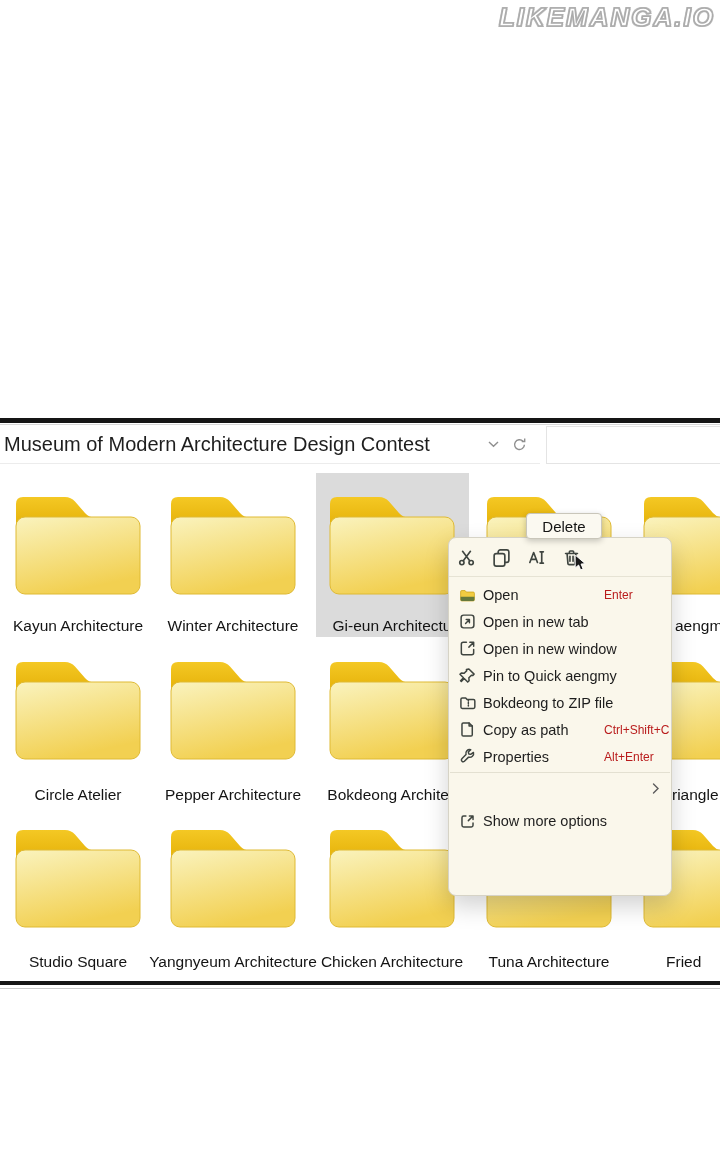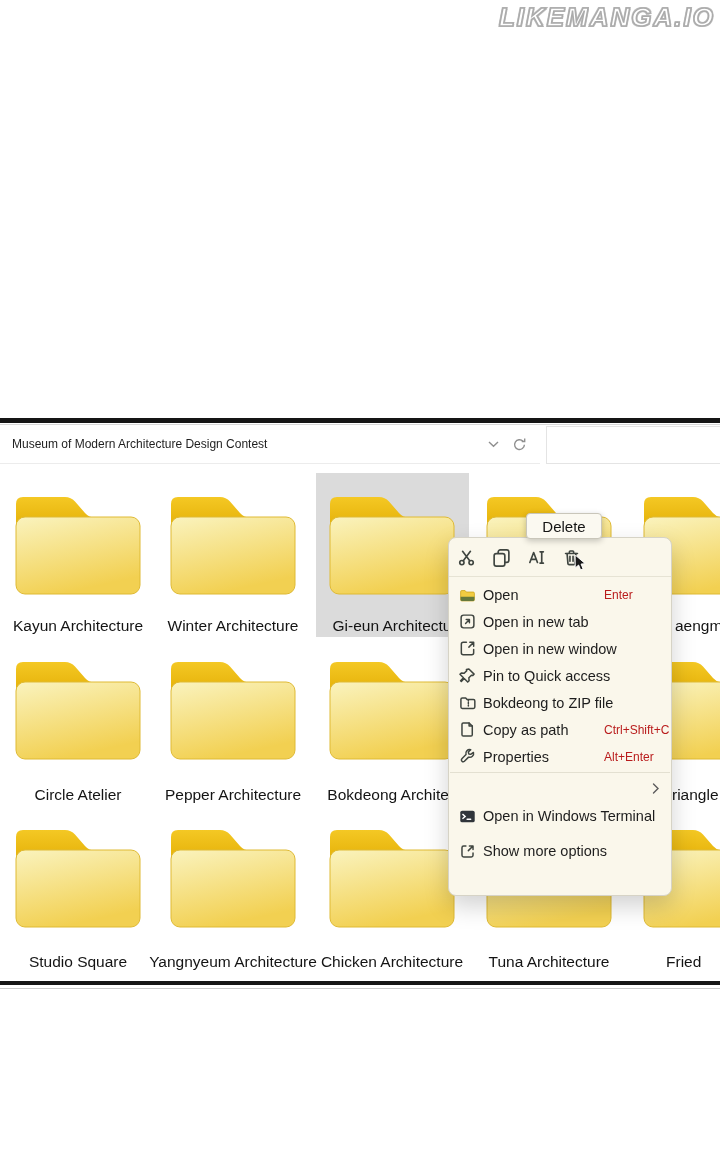--- a/index.html
+++ b/index.html
@@ -13,21 +13,21 @@
 
   
   .line-top{position:absolute;left:0;top:418px;width:720px;height:5px;background:#151515;}
   .line-top2{position:absolute;left:0;top:424px;width:720px;height:1px;background:#d8d8d8;}
   .line-bottom{position:absolute;left:0;top:981px;width:720px;height:4px;background:#151515;}
   .line-bottom2{position:absolute;left:0;top:988px;width:720px;height:1px;background:#c9c9c9;}
 
   
   .addressbar{position:absolute;left:0;top:425px;width:540px;height:38px;background:#fff;
     border-bottom:1px solid #ececec;display:flex;align-items:center;}
-  .addr-text{margin-left:12px;font-size:12px;color:#1e1e1e;white-space:nowrap;flex:1;}
+  .addr-text{margin-left:4px;font-size:20px;color:#1e1e1e;white-space:nowrap;flex:1;}
   .addr-btn{width:26px;height:26px;display:flex;align-items:center;justify-content:center;flex:none;}
   .searchbox{position:absolute;left:546px;top:426px;width:176px;height:36px;background:#fff;
     border:1px solid #e4e4e4;}
 
   
   .selection{position:absolute;background:#dbdbdb;}
   .folder{position:absolute;width:128px;height:102px;}
   .folder-label{position:absolute;height:20px;font-size:15.5px;color:#141414;white-space:nowrap;}
   .folder-label.center{width:170px;text-align:center;}
   .folder-label.frag{text-align:left;}
@@ -240,21 +240,21 @@
             </svg>
           </span>
           <span class="mi-label">Open in new window</span>
         </div>
         <div class="menu-item">
           <span class="mi-icon">
             <svg width="17" height="17" viewBox="0 0 16 16">
               <path d="M9.3 1.8 l4.9 4.9 -1.4 1.4 -1.1-.3 -2.4 2.4 .2 2.7 -1.3 1.3 -3.3-3.3 -2.7 2.7 -.7-.7 2.7-2.7 -3.3-3.3 1.3-1.3 2.7.2 2.4-2.4 -.3-1.1 z" fill="none" stroke="#3f4540" stroke-width="1.4" stroke-linecap="round" stroke-linejoin="round"></path>
             </svg>
           </span>
-          <span class="mi-label">Pin to Quick access</span>
+          <span class="mi-label">Pin to Quick aengmy</span>
         </div>
         <div class="menu-item">
           <span class="mi-icon">
             <svg width="17" height="17" viewBox="0 0 16 16">
               <path d="M1.8 5 q0-1.3 1.3-1.3 h3.2 l1.3 1.5 h6 q1.3 0 1.3 1.3 v5.8 q0 1.3-1.3 1.3 H3.1 q-1.3 0-1.3-1.3 z" fill="none" stroke="#3f4540" stroke-width="1.4" stroke-linecap="round" stroke-linejoin="round"></path>
               <path d="M8.8 5.6 v1 M8.8 8 v1 M8.8 10.4 v1" fill="none" stroke="#3f4540" stroke-width="1.4" stroke-linecap="round" stroke-linejoin="round"></path>
             </svg>
           </span>
           <span class="mi-label">Bokdeong to ZIP file</span>
         </div>
@@ -280,30 +280,20 @@
         <div class="mi-sep"></div>
         <div class="menu-item submenu">
           <span class="mi-icon"></span>
           <span class="mi-label"></span>
           <span class="mi-chevron">
             <svg width="8" height="13" viewBox="0 0 8 12">
               <path d="M1.5 1.5 L6 6 L1.5 10.5" fill="none" stroke="#5b5b5b" stroke-width="1.4" stroke-linecap="round"></path>
             </svg>
           </span>
         </div>
-        <div class="menu-item tall">
-          <span class="mi-icon">
-            <svg width="17" height="17" viewBox="0 0 16 16">
-              <rect x="1.2" y="2.5" width="13.6" height="11" rx="1.8" fill="#30353B"></rect>
-              <path d="M3.6 6 l2.2 1.9 -2.2 1.9" fill="none" stroke="#fff" stroke-width="1.3" stroke-linecap="round"></path>
-              <path d="M7.6 10.6 h3.4" stroke="#fff" stroke-width="1.3" stroke-linecap="round"></path>
-            </svg>
-          </span>
-          <span class="mi-label">Open in Windows Terminal</span>
-        </div>
         <div class="menu-item taller">
           <span class="mi-icon">
             <svg width="17" height="17" viewBox="0 0 16 16">
               <path d="M6.5 2.8 H4.4 q-1.6 0-1.6 1.6 v7.2 q0 1.6 1.6 1.6 h7.2 q1.6 0 1.6-1.6 V9.5" fill="none" stroke="#3f4540" stroke-width="1.4" stroke-linecap="round" stroke-linejoin="round"></path>
               <path d="M8.8 7.2 L13.2 2.8 M9.8 2.8 h3.4 v3.4" fill="none" stroke="#3f4540" stroke-width="1.4" stroke-linecap="round" stroke-linejoin="round"></path>
             </svg>
           </span>
           <span class="mi-label">Show more options</span>
         </div>
       </div>

